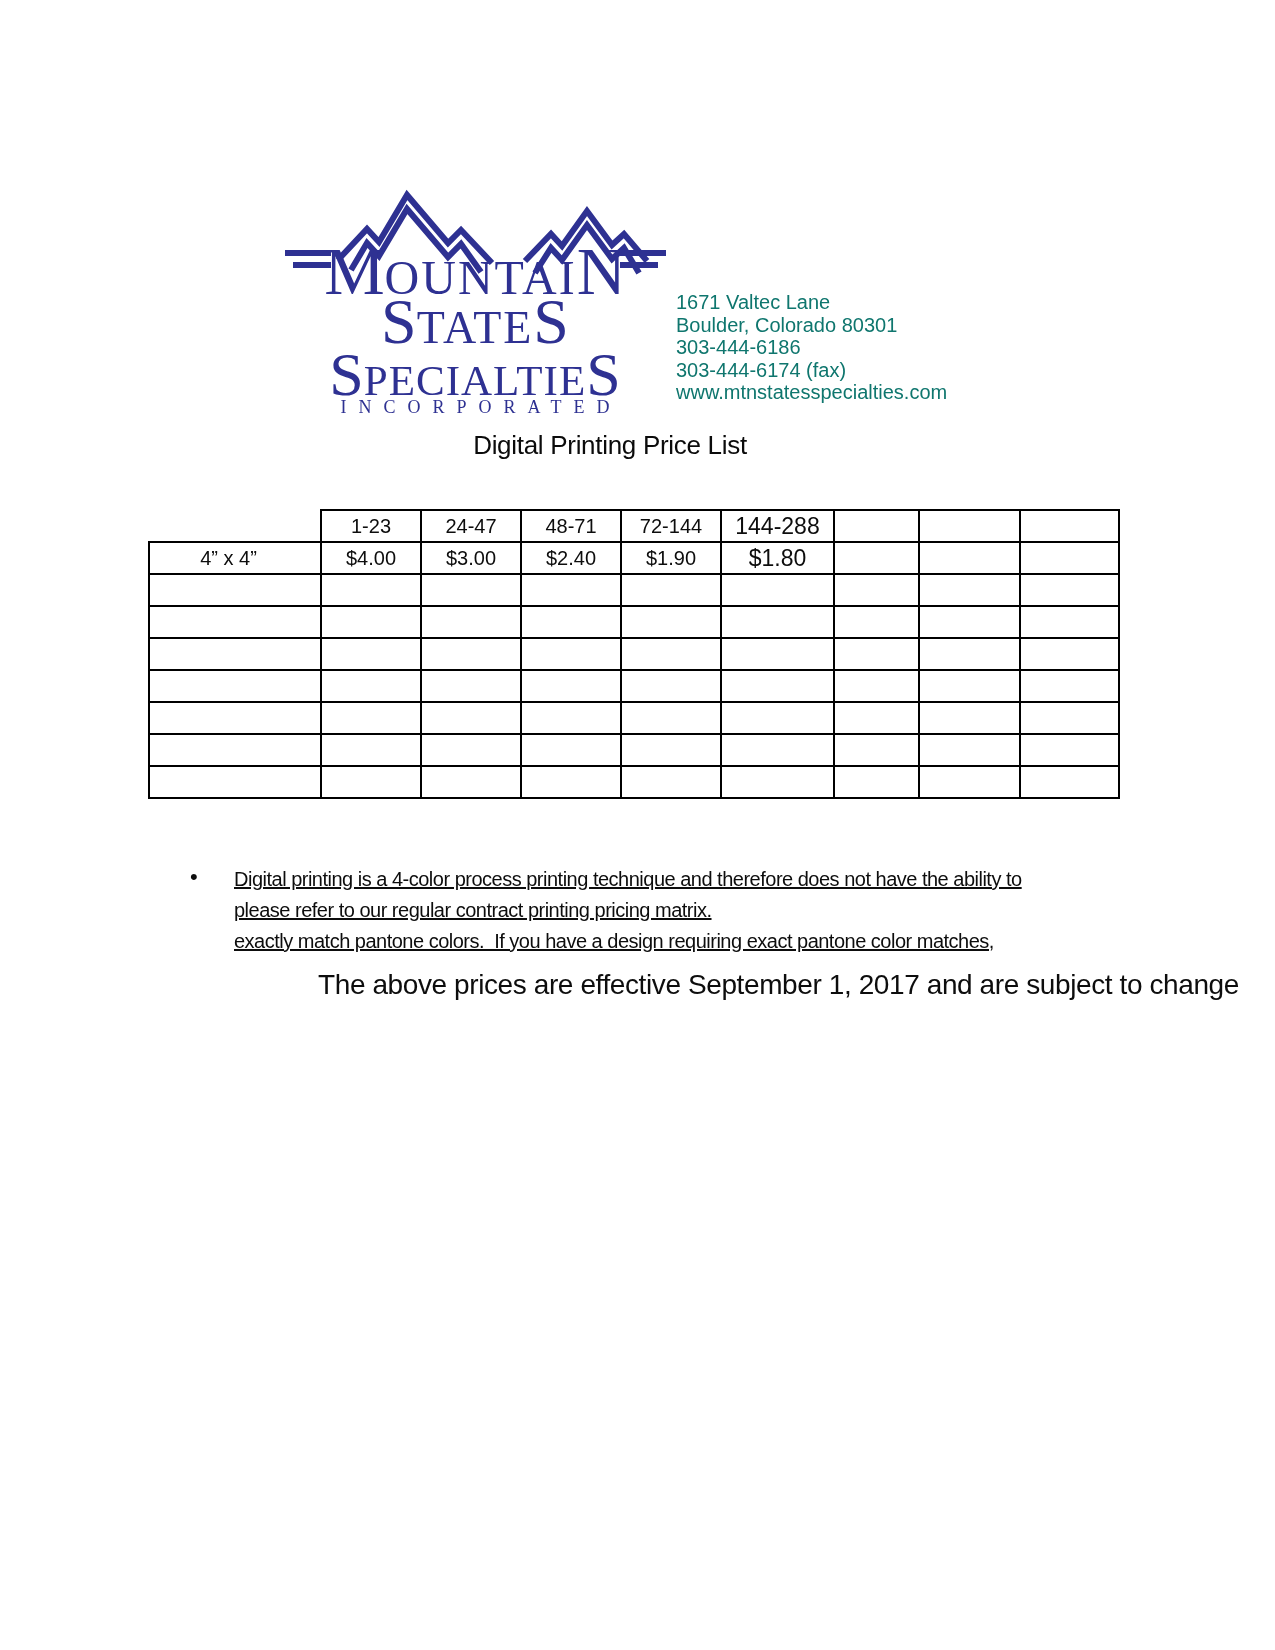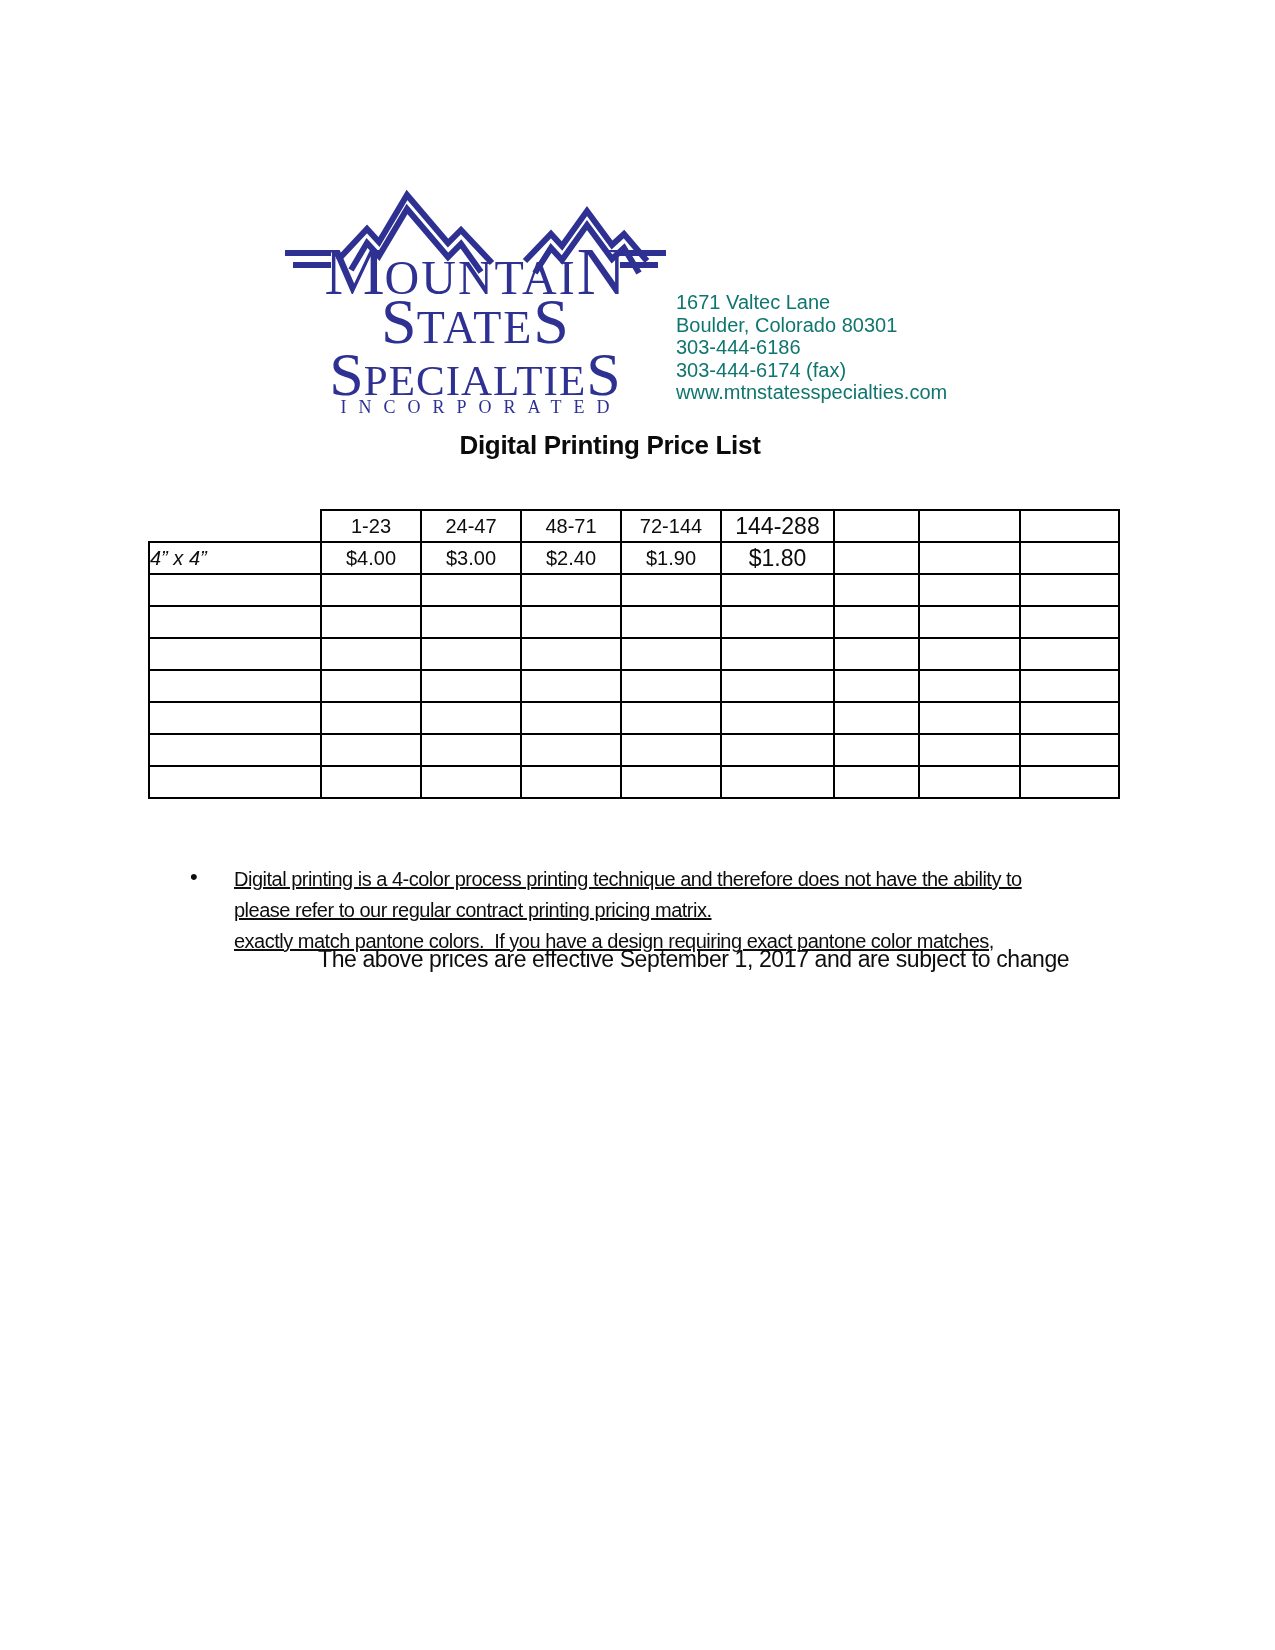--- a/index.html
+++ b/index.html
@@ -8,37 +8,37 @@
 
   
   .logo{position:absolute;left:283px;top:180px;}
 
   
   .contact{position:absolute;left:664px;top:291px;color:#0f766e;
            font-size:20px;line-height:22.5px;letter-spacing:0px;margin-left:12px;}
 
   
   .title{position:absolute;left:140px;top:430px;width:940px;text-align:center;
-         font-size:26px;font-weight:bold;letter-spacing:-0.3px;color:#0b0b0b;}
+         font-size:26px;font-weight:normal;letter-spacing:-0.3px;color:#0b0b0b;}
 
   
   .price-table{position:absolute;left:148px;top:509px;border-collapse:collapse;table-layout:fixed;}
   .price-table td{border:2px solid #000;height:30px;line-height:30px;padding:0;
                   font-size:20px;text-align:center;overflow:hidden;}
   .price-table td.ghost{border:none;}
-  .price-table td.rowlabel{text-align:left;padding-right:13px;font-style:italic;}
+  .price-table td.rowlabel{text-align:center;padding-right:13px;}
   .price-table td.big{font-size:23px;}
 
   
   .bullet-dot{position:absolute;left:190px;top:866px;font-size:22px;line-height:22px;}
   .notes{position:absolute;left:234px;top:864px;text-decoration:underline;}
   .note-line{font-size:20px;line-height:31px;letter-spacing:-0.5px;white-space:pre;}
 
   
-  .footer-line{position:absolute;left:318px;top:944px;font-size:23px;
+  .footer-line{position:absolute;left:318px;top:970px;font-size:28px;
                letter-spacing:-0.4px;line-height:30px;white-space:pre;}
 </style>
 </head>
 <body>
 
 <div class="page">
 
   <svg class="logo" width="385" height="240" viewBox="0 0 385 240">
     <g fill="none" stroke="#2e3192" stroke-width="6" stroke-linejoin="miter" stroke-linecap="butt">
       <polyline points="55,80 84,49 96,62 124,15 165,63 178,50 209,83"></polyline>

